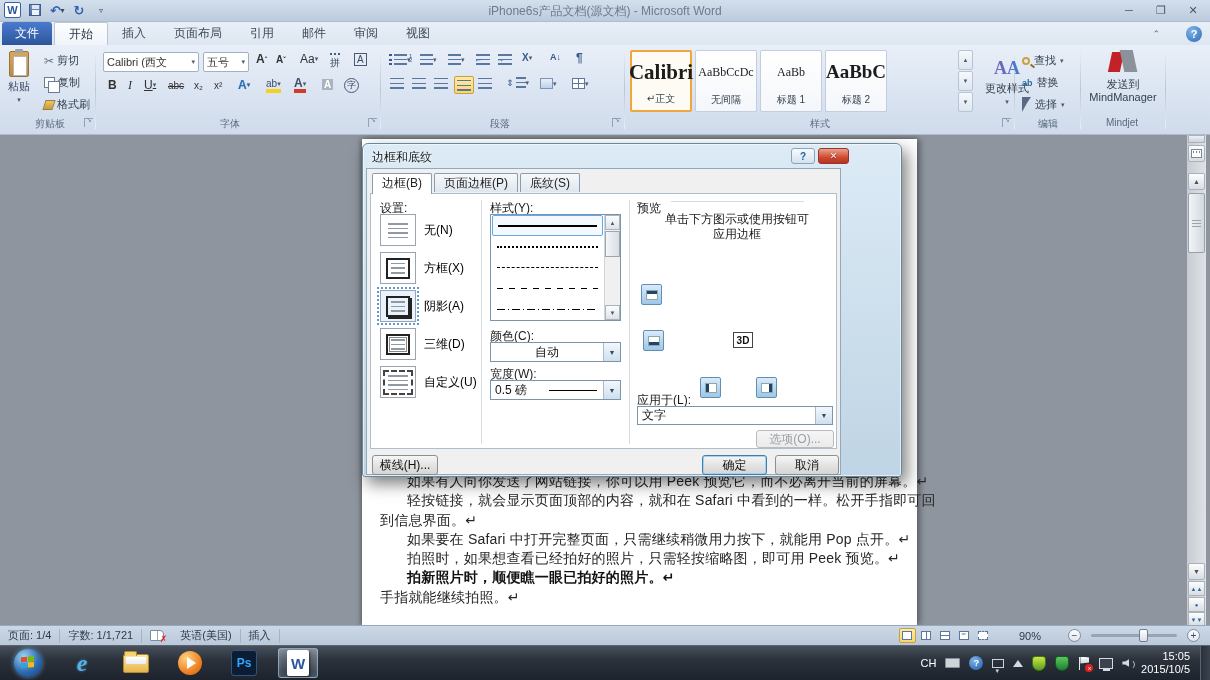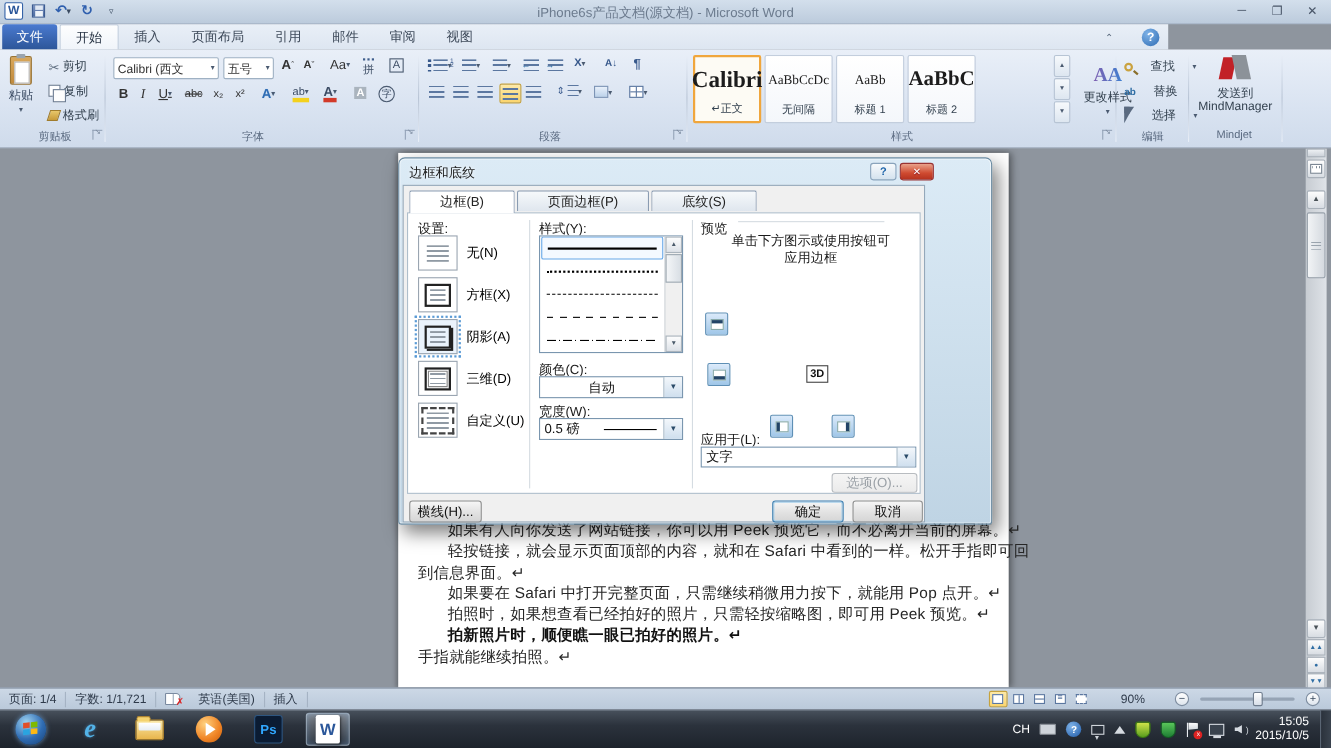--- a/index.html
+++ b/index.html
@@ -17,21 +17,21 @@
 .save-ic::before{content:"";position:absolute;left:2px;top:0;width:7px;height:4px;background:#dfe7f2}
 .save-ic::after{content:"";position:absolute;left:2px;bottom:0;width:7px;height:5px;background:#eef3f9}
 .undo-ic{color:#2f5fae;font-weight:bold;font-size:13px;transform:scaleX(-1)}
 .redo-ic{color:#2f5fae;font-weight:bold;font-size:13px}
 .qcaret{font-size:8px;color:#3a4a60}
 #win-title{position:absolute;left:0;right:0;top:3px;text-align:center;color:#6c7b8e;font-size:12px;pointer-events:none}
 .winbtns{position:absolute;right:10px;top:4px;display:flex;gap:18px;color:#4a5769;font-size:11px}
 .winbtns span{width:14px;text-align:center}
 
 
-#tabrow{position:absolute;left:0;top:22px;width:1062px;height:23px;background:linear-gradient(#e9eff7,#dde6f1)}
+#tabrow{position:absolute;left:0;top:22px;width:1210px;height:23px;background:linear-gradient(#e9eff7,#dde6f1)}
 .file-tab{position:absolute;left:2px;top:0;width:50px;height:23px;background:linear-gradient(#4a7ad0,#2d5699);color:#fff;text-align:center;line-height:23px;border-radius:3px 3px 0 0;font-size:12px}
 #ribbon-tabs{position:absolute;left:54px;top:0;height:23px;display:flex}
 .rtab{padding:0 14px;line-height:23px;color:#3e4a5a;font-size:12px}
 .rtab.on{background:linear-gradient(#fdfefe,#f0f4fa);border:1px solid #b9c6d6;border-bottom:none;border-radius:2px 2px 0 0;color:#2a3646}
 .ribrowright{position:absolute;right:8px;top:4px;display:flex;gap:26px;align-items:center}
 .chev{color:#5a6a7e;font-size:9px}
 .helpbtn{width:16px;height:16px;border-radius:50%;background:radial-gradient(circle at 35% 30%,#7fb3e8,#2f6cb3);color:#fff;font-weight:bold;font-size:11px;display:flex;align-items:center;justify-content:center}
 
 
 #ribbon{position:absolute;left:0;top:45px;width:1210px;height:90px;background:linear-gradient(#e9eff8,#d9e3f1 60%,#cfdbeb);border-bottom:1px solid #aebbcd}
@@ -90,21 +90,21 @@
 .stbox:nth-child(2) .stprev{font-size:12px}
 .stbox:nth-child(3) .stprev{font-size:12px}
 .stbox:nth-child(4) .stprev{font-size:19px;font-weight:bold}
 .stbox:nth-child(5) .stprev{font-size:17px;font-weight:bold}
 .stlabel{font-size:10px;color:#33414f}
 .gscroll{position:absolute;left:958px;top:5px;width:15px;height:62px;display:flex;flex-direction:column;gap:1px}
 .gsb{flex:1;background:linear-gradient(#f6f9fc,#dde6f0);border:1px solid #b7c4d4;font-size:6px;color:#4a5a70;display:flex;align-items:center;justify-content:center;border-radius:2px}
 .chgst{position:absolute;left:978px;top:4px;width:58px;height:66px;display:flex;flex-direction:column;align-items:center;justify-content:center;gap:2px;font-size:11px;color:#33414f;text-align:center}
 .aa-ic{font-weight:bold;font-size:18px;font-family:"Liberation Serif",serif;background:linear-gradient(90deg,#7f5fb0,#3f7fd0);-webkit-background-clip:text;background-clip:text;color:transparent}
 
-.edit-item{position:absolute;display:flex;align-items:center;gap:16px;font-size:11px;color:#33414f}
+.edit-item{position:absolute;display:flex;align-items:center;gap:4px;font-size:11px;color:#33414f}
 .mag-ic{width:8px;height:8px;border:2px solid #caa23f;border-radius:50%;position:relative}
 .mag-ic::after{content:"";position:absolute;left:6px;top:6px;width:5px;height:2px;background:#8a6f2c;transform:rotate(40deg)}
 .rep-ic{font-size:9px;color:#2e6da4;font-weight:bold}
 .sel-ic{width:0;height:0;border-left:5px solid #5a6a80;border-right:4px solid transparent;border-bottom:9px solid transparent;border-top:6px solid #5a6a80}
 
 .mm-btn{position:absolute;left:1085px;top:5px;width:76px;height:72px;display:flex;flex-direction:column;align-items:center;gap:3px;font-size:11px;color:#33414f;text-align:center}
 .mm-ic{width:26px;height:24px;position:relative}
 .mm-ic::before{content:"";position:absolute;left:0;top:2px;width:12px;height:20px;background:#c22127;transform:skewX(-12deg)}
 .mm-ic::after{content:"";position:absolute;right:1px;top:0;width:13px;height:22px;background:#8c9299;transform:skewX(12deg)}
 
@@ -126,21 +126,21 @@
 .split-h{position:absolute;left:1px;top:0;width:17px;height:8px;background:linear-gradient(#eef1f4,#cdd3da);border:1px solid #a9b1ba}
 .pgnav{position:absolute;left:1px;width:17px;height:15px;background:linear-gradient(#fdfdfd,#d8dde3);border:1px solid #a9b1ba;font-size:6px;color:#2e6da4;display:flex;align-items:center;justify-content:center}
 
 
 #dialog{position:absolute;left:362px;top:8px;width:540px;height:334px;background:linear-gradient(#dcebf6,#bfd4e4);border:1px solid #68889f;border-radius:6px 6px 3px 3px;box-shadow:0 0 0 1px rgba(255,255,255,.55) inset,5px 7px 16px rgba(0,0,0,.5)}
 #dlg-title{position:absolute;left:9px;top:5px;font-size:12px;color:#1a1a1a;text-shadow:0 0 4px #fff}
 .dlg-help{position:absolute;left:428px;top:4px;width:24px;height:16px;background:linear-gradient(#f7fafc,#d4e2ee);border:1px solid #8aa4bc;border-radius:3px;color:#1a62a8;font-weight:bold;font-size:10px;display:flex;align-items:center;justify-content:center}
 .dlg-close{position:absolute;left:455px;top:4px;width:31px;height:16px;background:linear-gradient(#e9a28b,#cf4a30 60%,#b53320);border:1px solid #933;border-radius:3px;color:#fff;font-weight:bold;font-size:9px;display:flex;align-items:center;justify-content:center;text-shadow:0 1px 1px #812}
 #dlg-client{position:absolute;left:3px;top:24px;width:475px;height:307px;background:#f0f0f0;border:1px solid #94a8ba}
 #dlg-tabs{position:absolute;left:5px;top:4px;display:flex;gap:2px}
-.dtab{height:19px;padding:0 27px;line-height:19px;font-size:12px;color:#222;background:linear-gradient(#f6f9fb,#dfe6ee);border:1px solid #8a9cb2;border-bottom:none;border-radius:2px 2px 0 0}
+.dtab{height:19px;padding:0 9px;line-height:19px;font-size:12px;color:#222;background:linear-gradient(#f6f9fb,#dfe6ee);border:1px solid #8a9cb2;border-bottom:none;border-radius:2px 2px 0 0}
 .dtab.on{background:#fff;height:21px;position:relative;z-index:2}
 #dlg-panel{position:absolute;left:3px;top:24px;width:467px;height:256px;background:#fff;border:1px solid #aebecb}
 .colsep{position:absolute;top:6px;height:244px;width:1px;background:#d5dce2}
 .dlabel{position:absolute;font-size:12px;color:#1a1a1a}
 
 #border-setting-list{position:absolute;left:9px;top:20px;display:flex;flex-direction:column;gap:6px}
 .setrow{display:flex;align-items:center;gap:8px}
 .setico{width:36px;height:32px;background:#fff;border:1px solid #9aa5b1;display:flex;align-items:center;justify-content:center;position:relative}
 .setrow.sel .setico{outline:2px dotted #5b9bd5;outline-offset:1px;background:#eaf3fc}
 .setlines{width:20px;height:15px;background:repeating-linear-gradient(to bottom,#909aa4 0 1.5px,transparent 1.5px 4.5px)}

